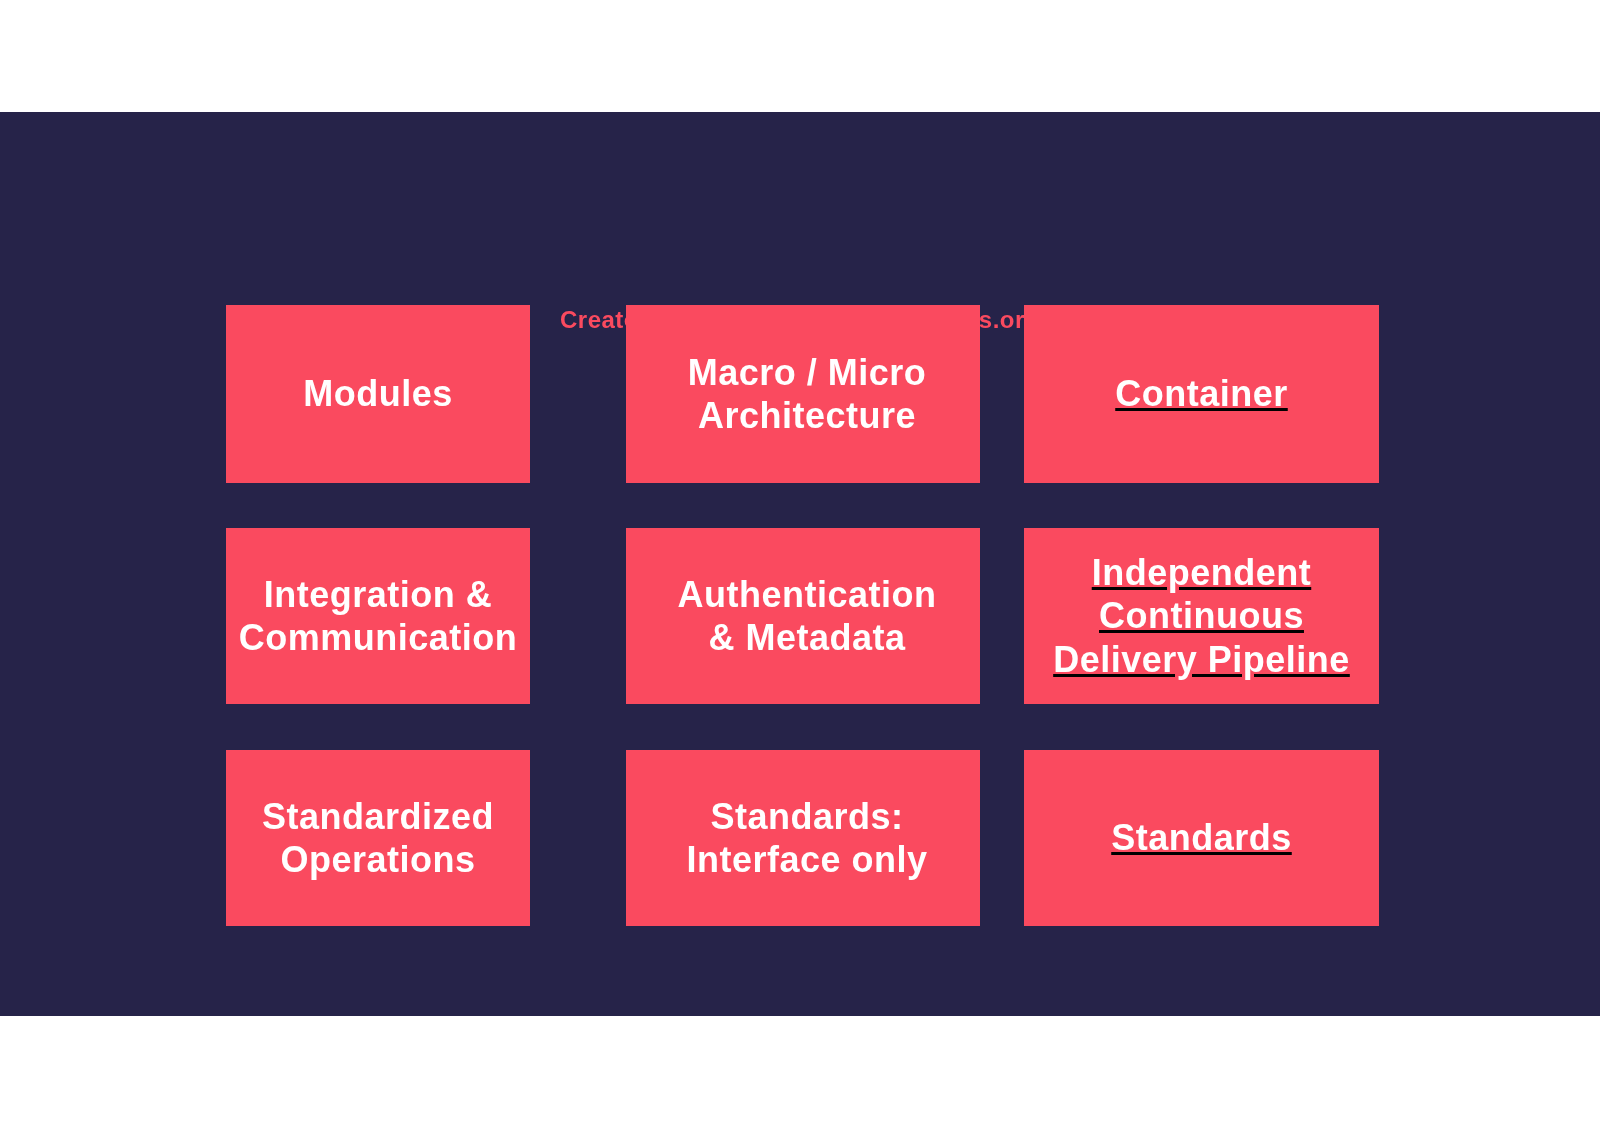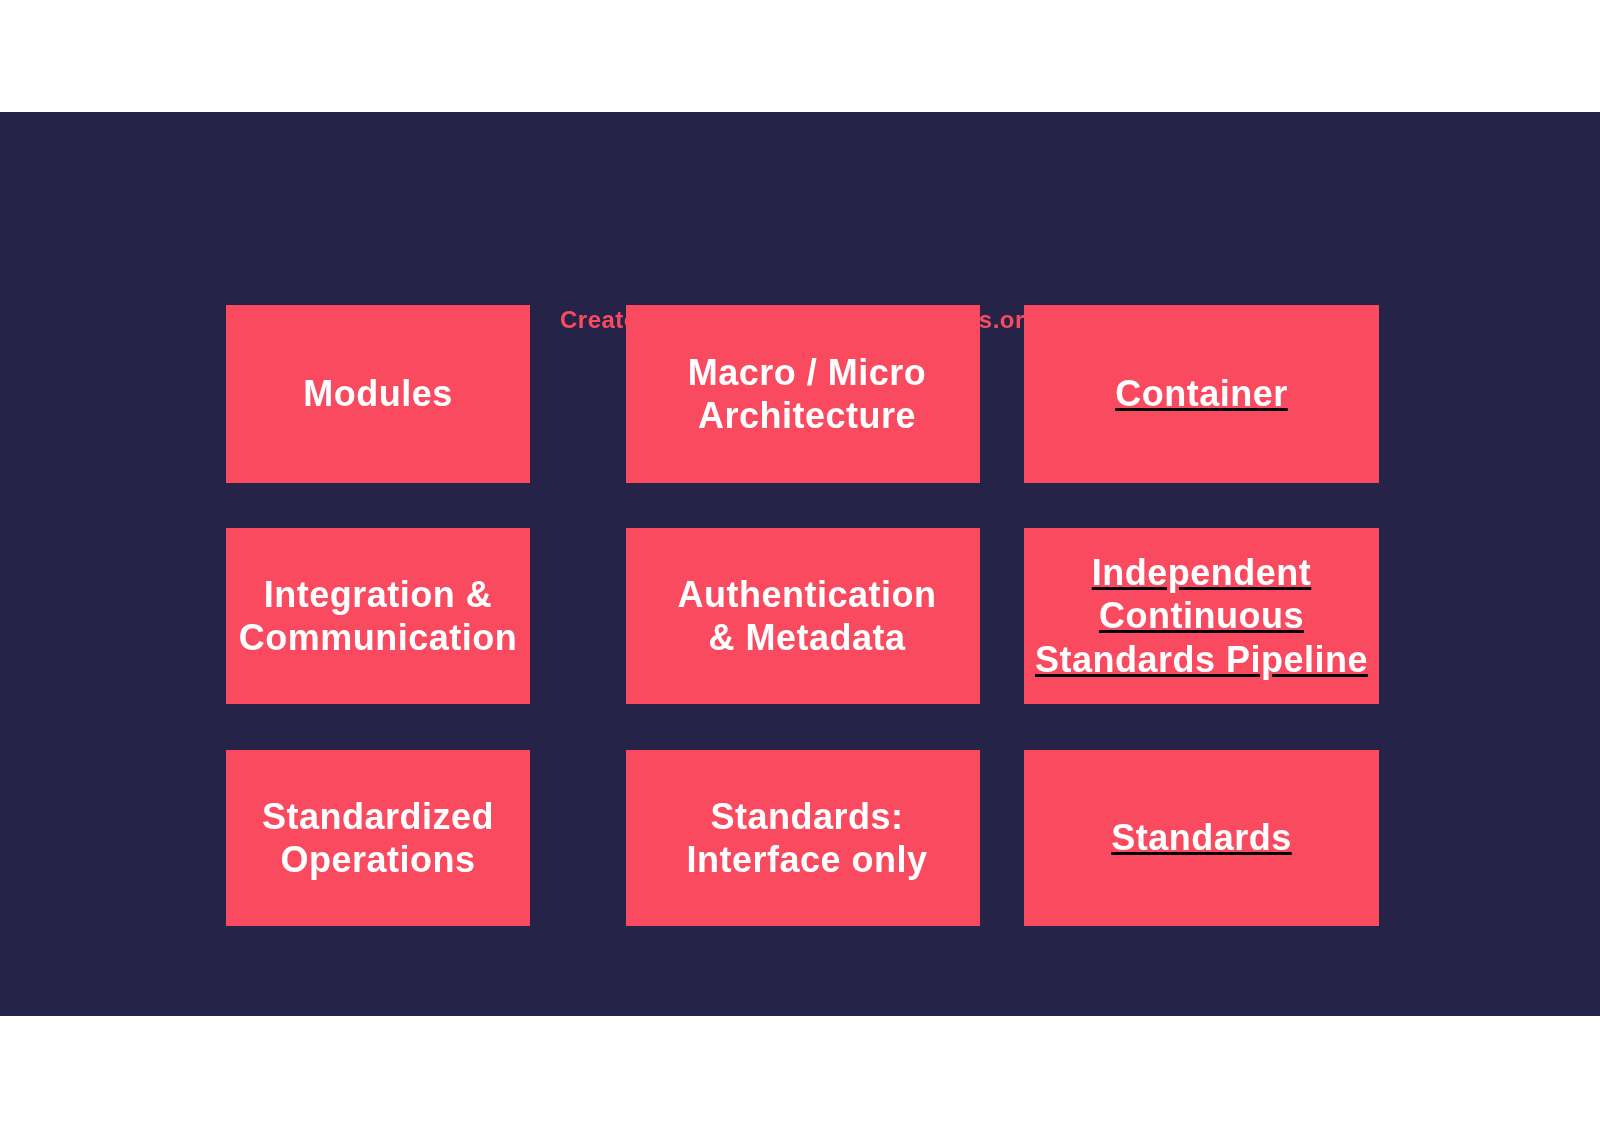--- a/index.html
+++ b/index.html
@@ -86,21 +86,21 @@
       <span class="box-label">Integration &amp;
 Communication</span>
     </div>
     <div class="box r2 c2">
       <span class="box-label">Authentication
 &amp; Metadata</span>
     </div>
     <div class="box r2 c3">
       <span class="box-label">Independent
 Continuous
-Standards Pipeline</span>
+Delivery Pipeline</span>
     </div>
 
     <div class="box r3 c1">
       <span class="box-label">Standardized
 Operations</span>
     </div>
     <div class="box r3 c2">
       <span class="box-label">Standards:
 Interface only</span>
     </div>

